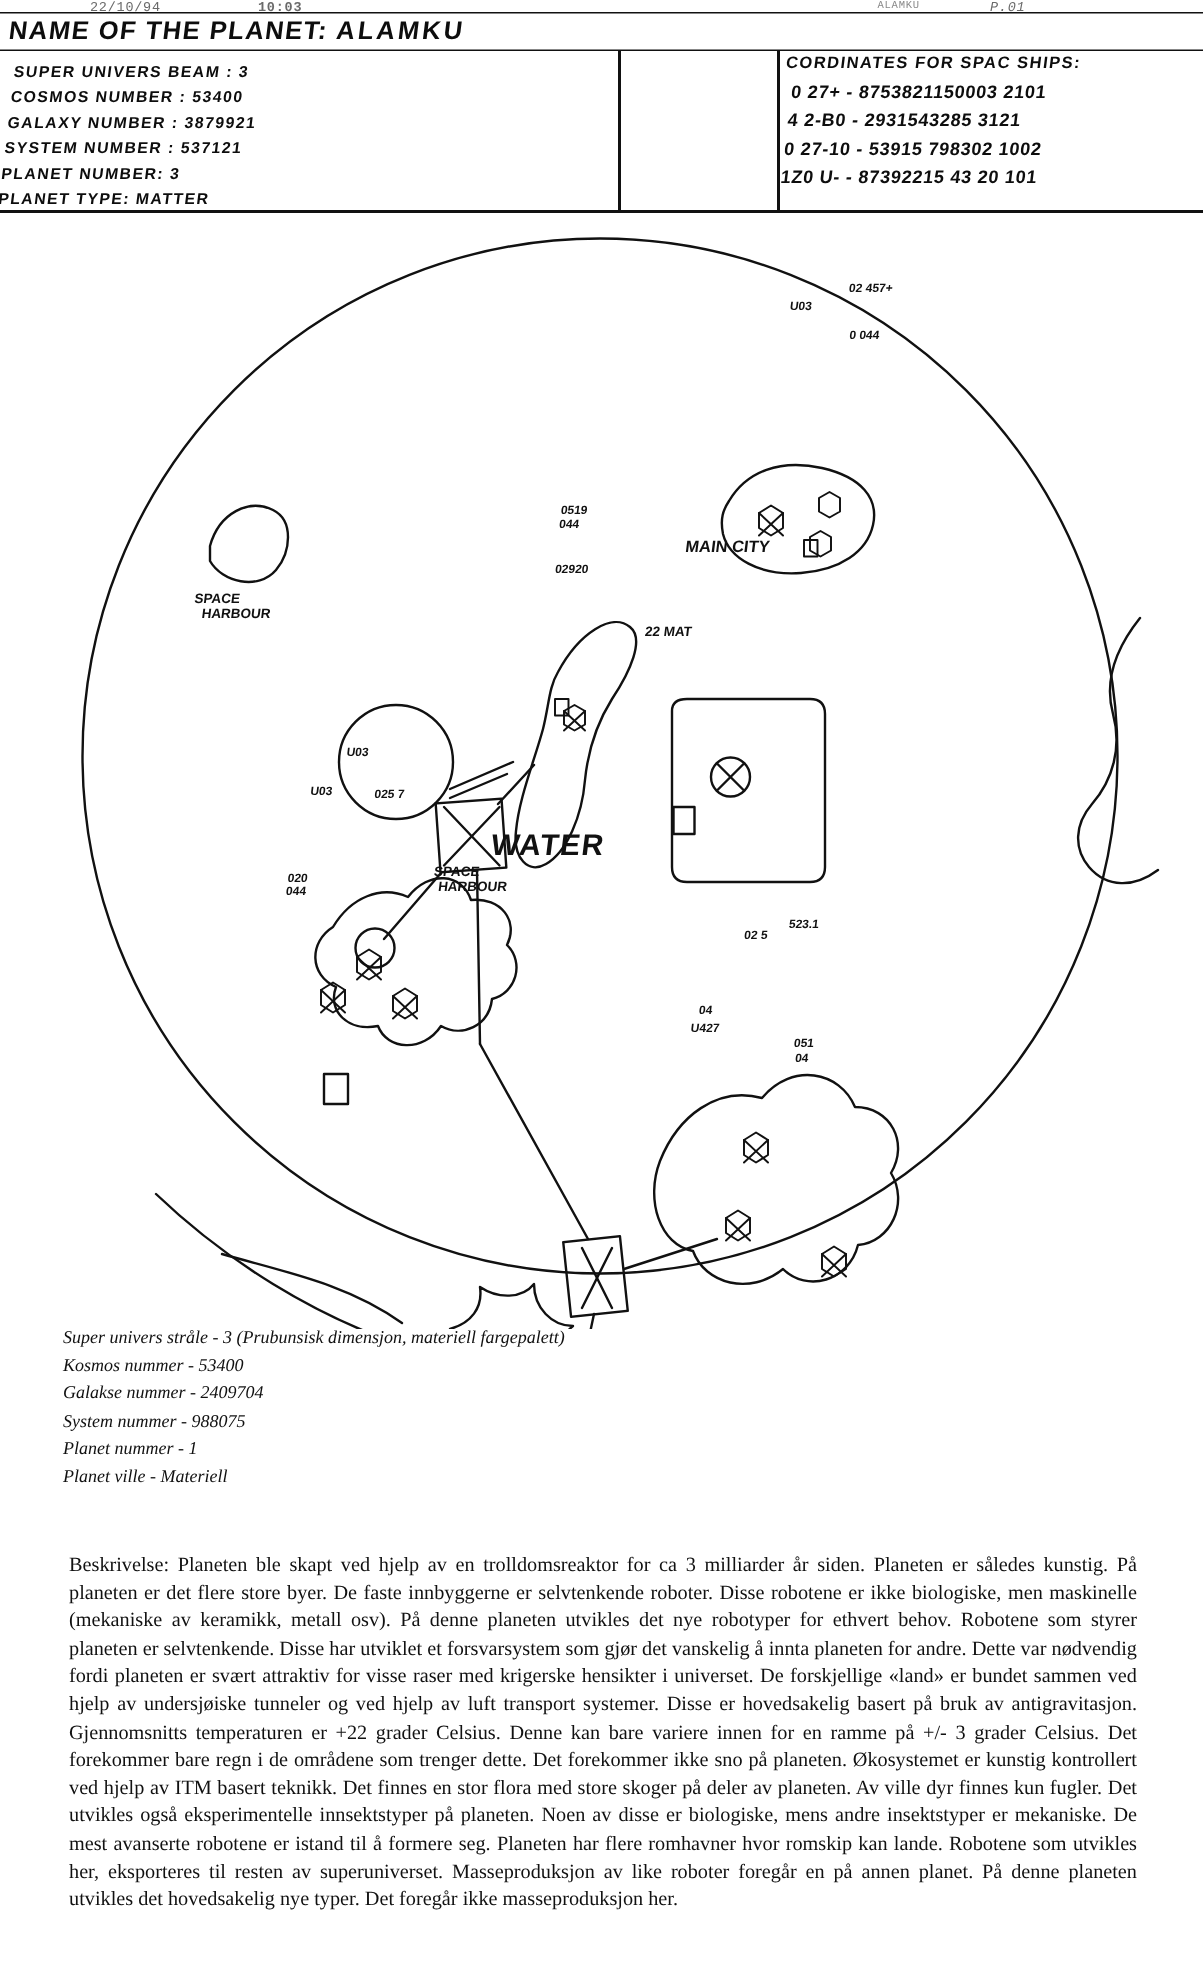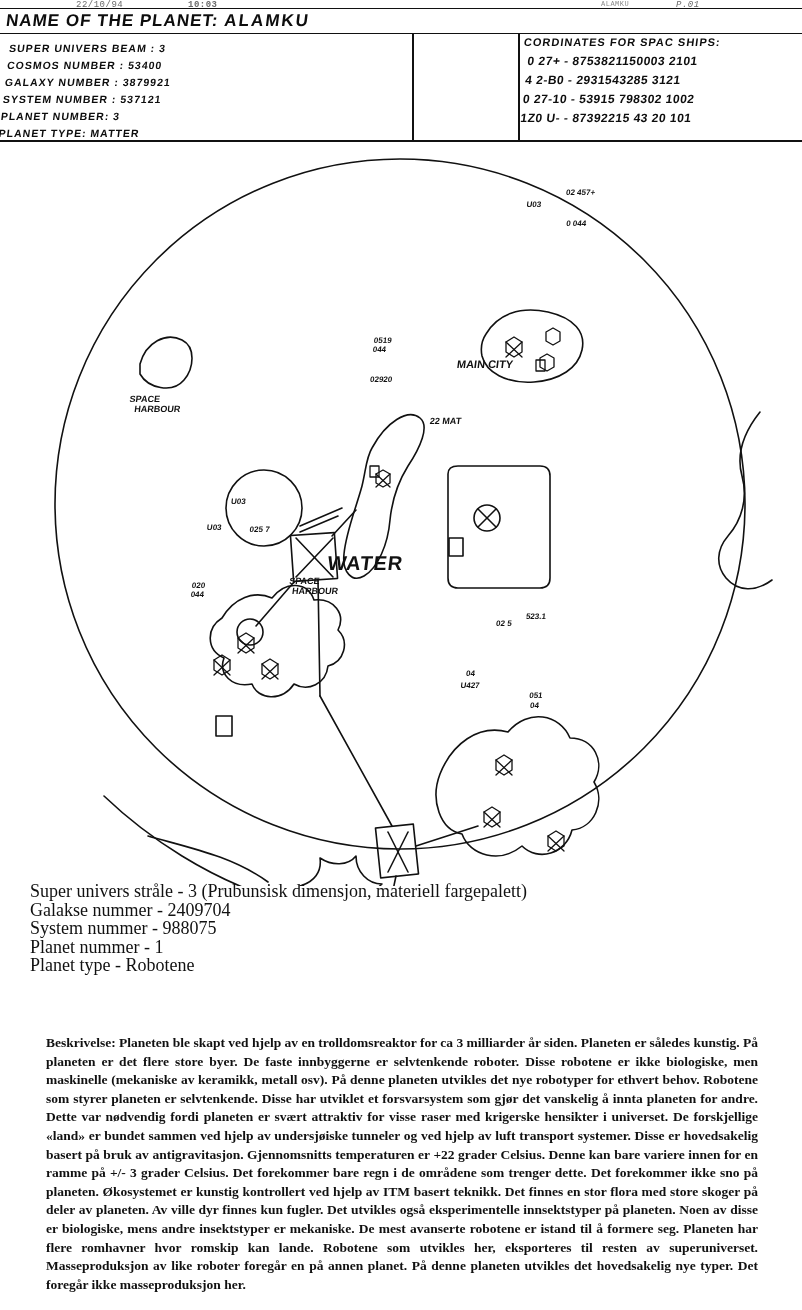--- a/index.html
+++ b/index.html
@@ -12,21 +12,21 @@
     height: 1310px;
     position: relative;
     font-family: "Liberation Serif", serif;
     color: #111;
     overflow: hidden;
   }
 
   
   .fax-header {
     position: absolute;
-    top: 0; left: 16px;
+    top: 0; left: 0;
     width: 716px;
     height: 12px;
     font-family: "Liberation Mono", monospace;
     font-size: 9px;
     color: #6a6a6a;
     letter-spacing: 0.5px;
   }
   .fax-header span { position: absolute; top: 0; white-space: nowrap; }
   .fax-date { left: 60px; }
   .fax-time { left: 172px; font-weight: bold; }
@@ -110,39 +110,39 @@
     left: 0;
     top: 128px;
     width: 802px;
     height: 750px;
   }
   .drawing svg { display: block; }
 
   
   .summary {
     position: absolute;
-    left: 30px;
+    left: 42px;
     top: 874px;
     width: 560px;
-    font-size: 18px;
+    font-size: 12px;
     line-height: 18.5px;
     font-family: "Liberation Serif", serif;
+    font-style: italic;
   }
   .summary div { white-space: nowrap; }
 
   .description {
     position: absolute;
     left: 46px;
     top: 1026px;
     width: 712px;
     font-size: 13.5px;
     line-height: 18.6px;
     text-align: justify;
     font-family: "Liberation Serif", serif;
-    font-weight: bold;
   }
 </style>
 </head>
 <body>
 
 <div class="fax-header">
   <span class="fax-date">22/10/94</span>
   <span class="fax-time">10:03</span>
   <span class="fax-mid">ALAMKU</span>
   <span class="fax-page">P.01</span>
@@ -312,21 +312,22 @@
         <text x="532" y="540" font-size="8">04</text>
         <text x="528" y="552" font-size="8">U427</text>
         <text x="598" y="562" font-size="8">051</text>
         <text x="600" y="572" font-size="8">04</text>
       </g>
     </svg>
   </div>
 
   <div class="summary">
     <div>Super univers stråle - 3 (Prubunsisk dimensjon, materiell fargepalett)</div>
+    <div>Kosmos nummer - 53400</div>
     <div>Galakse nummer - 2409704</div>
     <div>System nummer - 988075</div>
     <div>Planet nummer - 1</div>
-    <div>Planet type - Robotene</div>
+    <div>Planet ville - Materiell</div>
   </div>
 
   <div class="description">Beskrivelse: Planeten ble skapt ved hjelp av en trolldomsreaktor for ca 3 milliarder år siden. Planeten er således kunstig. På planeten er det flere store byer. De faste innbyggerne er selvtenkende roboter. Disse robotene er ikke biologiske, men maskinelle (mekaniske av keramikk, metall osv). På denne planeten utvikles det nye robotyper for ethvert behov. Robotene som styrer planeten er selvtenkende. Disse har utviklet et forsvarsystem som gjør det vanskelig å innta planeten for andre. Dette var nødvendig fordi planeten er svært attraktiv for visse raser med krigerske hensikter i universet. De forskjellige «land» er bundet sammen ved hjelp av undersjøiske tunneler og ved hjelp av luft transport systemer. Disse er hovedsakelig basert på bruk av antigravitasjon. Gjennomsnitts temperaturen er +22 grader Celsius. Denne kan bare variere innen for en ramme på +/- 3 grader Celsius. Det forekommer bare regn i de områdene som trenger dette. Det forekommer ikke sno på planeten.  Økosystemet er kunstig kontrollert ved hjelp av ITM basert teknikk.  Det finnes en stor flora med store skoger på deler av planeten. Av ville dyr finnes kun fugler. Det utvikles også eksperimentelle innsektstyper på planeten.  Noen av disse er biologiske, mens andre insektstyper er mekaniske. De mest avanserte robotene er istand til å formere seg. Planeten har flere romhavner hvor romskip kan lande. Robotene som utvikles her, eksporteres til resten av superuniverset. Masseproduksjon av like roboter foregår en på annen planet.  På denne planeten utvikles det hovedsakelig nye typer. Det foregår ikke masseproduksjon her.</div>
 
 </div>
 
 </body></html>

